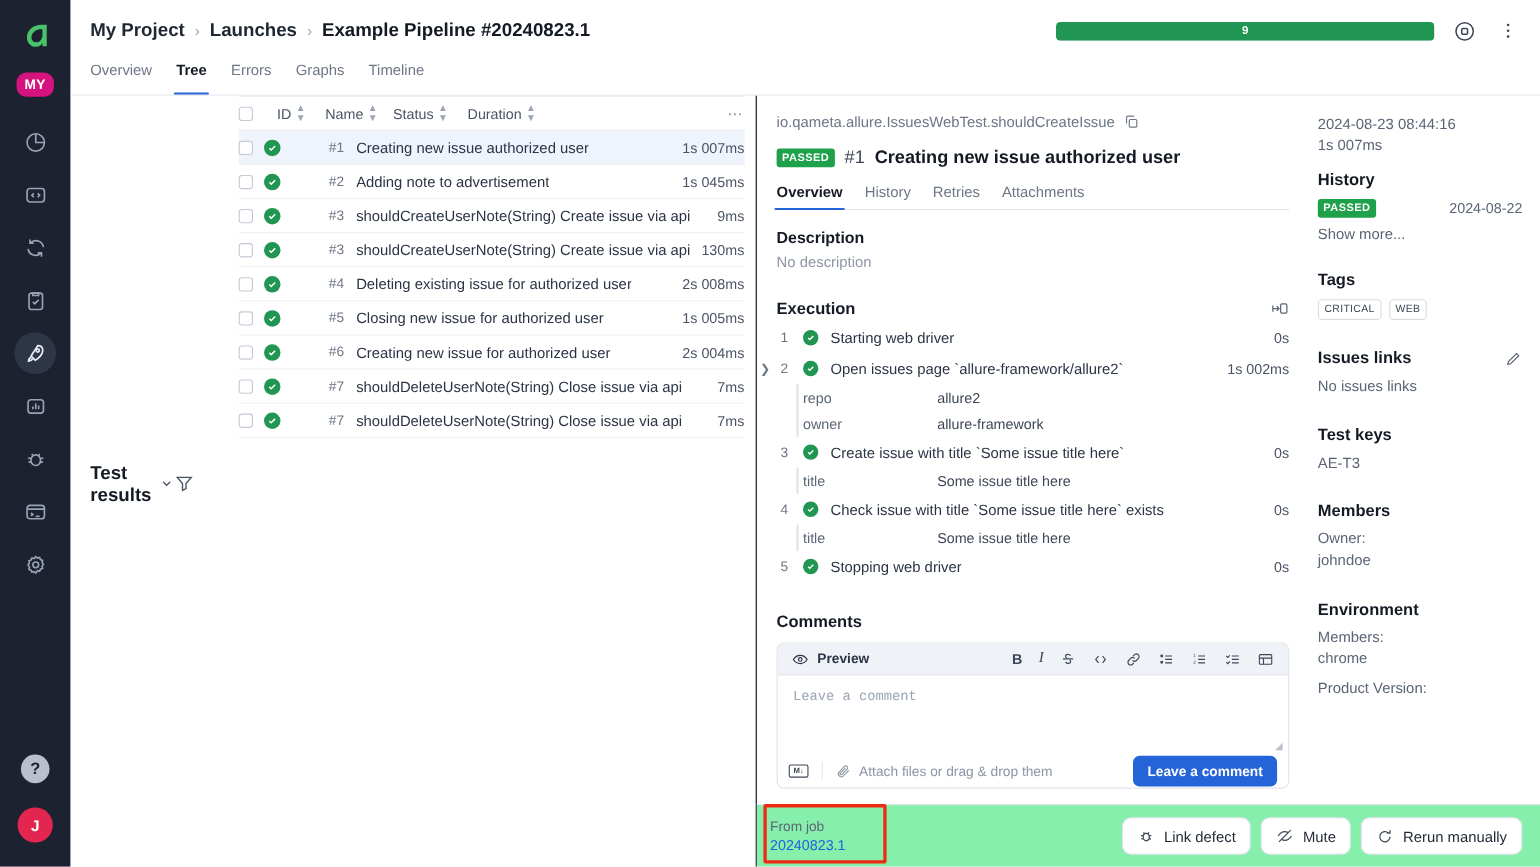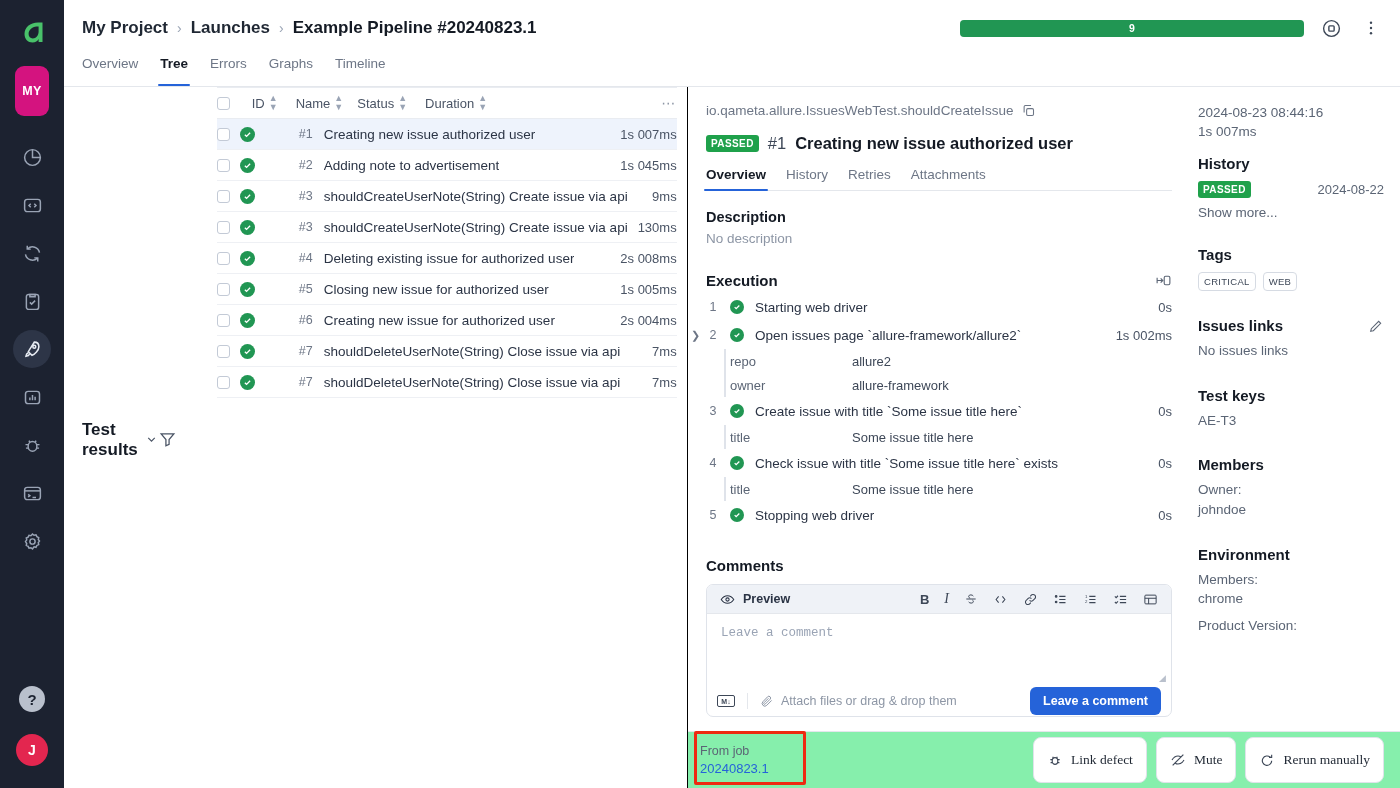--- a/index.html
+++ b/index.html
@@ -14,21 +14,21 @@
 
   
   .rail {
     width: 64px; height: 788px; flex: 0 0 64px;
     background: #1c2230;
     display: flex; flex-direction: column; align-items: center;
     padding-top: 12px;
   }
   .rail-logo { width: 40px; height: 40px; display:flex; align-items:center; justify-content:center; margin-bottom: 14px;}
   .rail-avatar {
-    width: 34px; height: 50px; border-radius: 9px;
+    width: 34px; height: 22px; border-radius: 9px;
     background: #d4137f; color: #fff;
     font-size: 12.5px; font-weight: 700; letter-spacing: .3px;
     display: flex; align-items: center; justify-content: center;
     margin-bottom: 22px;
   }
   .rail-ico {
     width: 38px; height: 38px; border-radius: 50%;
     display: flex; align-items: center; justify-content: center;
     margin-bottom: 10px; color: #9aa4b5; cursor: pointer;
   }
@@ -190,22 +190,22 @@
   .fromjob-lbl { font-size:12.5px; color:#5b6575; }
   .fromjob-val { font-size:13px; color:#2563d9; cursor:pointer;}
   .highlight-box {
     position:absolute; left: 694px; top: 731px; width: 112px; height: 54px;
     border: 3px solid #ee2a11; border-radius: 2px; pointer-events:none; z-index: 30;
   }
   .act-btns { margin-left:auto; display:flex; gap:9px;}
   .btn-ghost {
     display:flex; align-items:center; gap:8px;
     border:1px solid #dfe3ea; background:#fff; border-radius:8px;
-    height:46px; padding: 0 13px; font-size:13.5px; color:#1f2733; cursor:pointer;
-    font-family:Liberation Serif, serif;
+    height:34px; padding: 0 13px; font-size:13.5px; color:#1f2733; cursor:pointer;
+    font-family:Liberation Sans, sans-serif;
   }
   .btn-ghost svg { color:#3d4757; }
   svg { display:block; }
 </style>
 </head>
 <body>
 
 <div class="app">
 
   <div class="rail">

